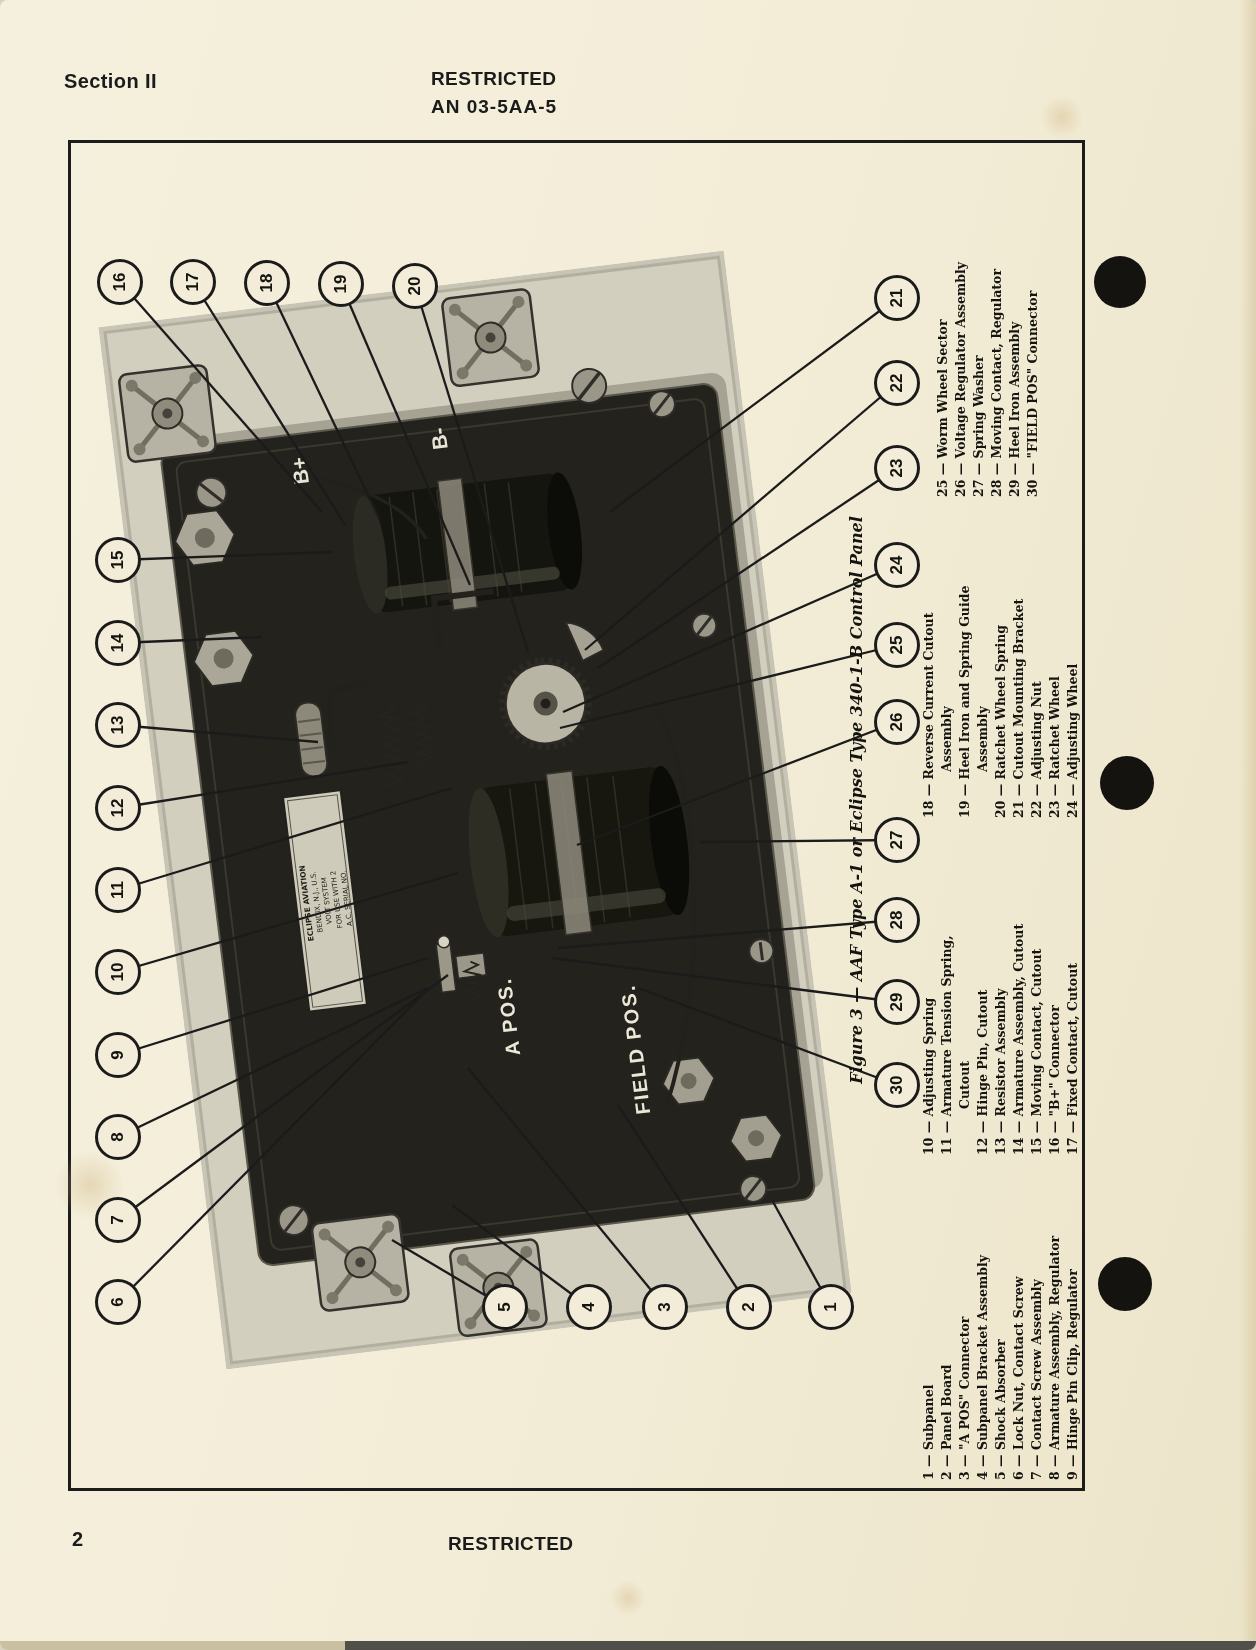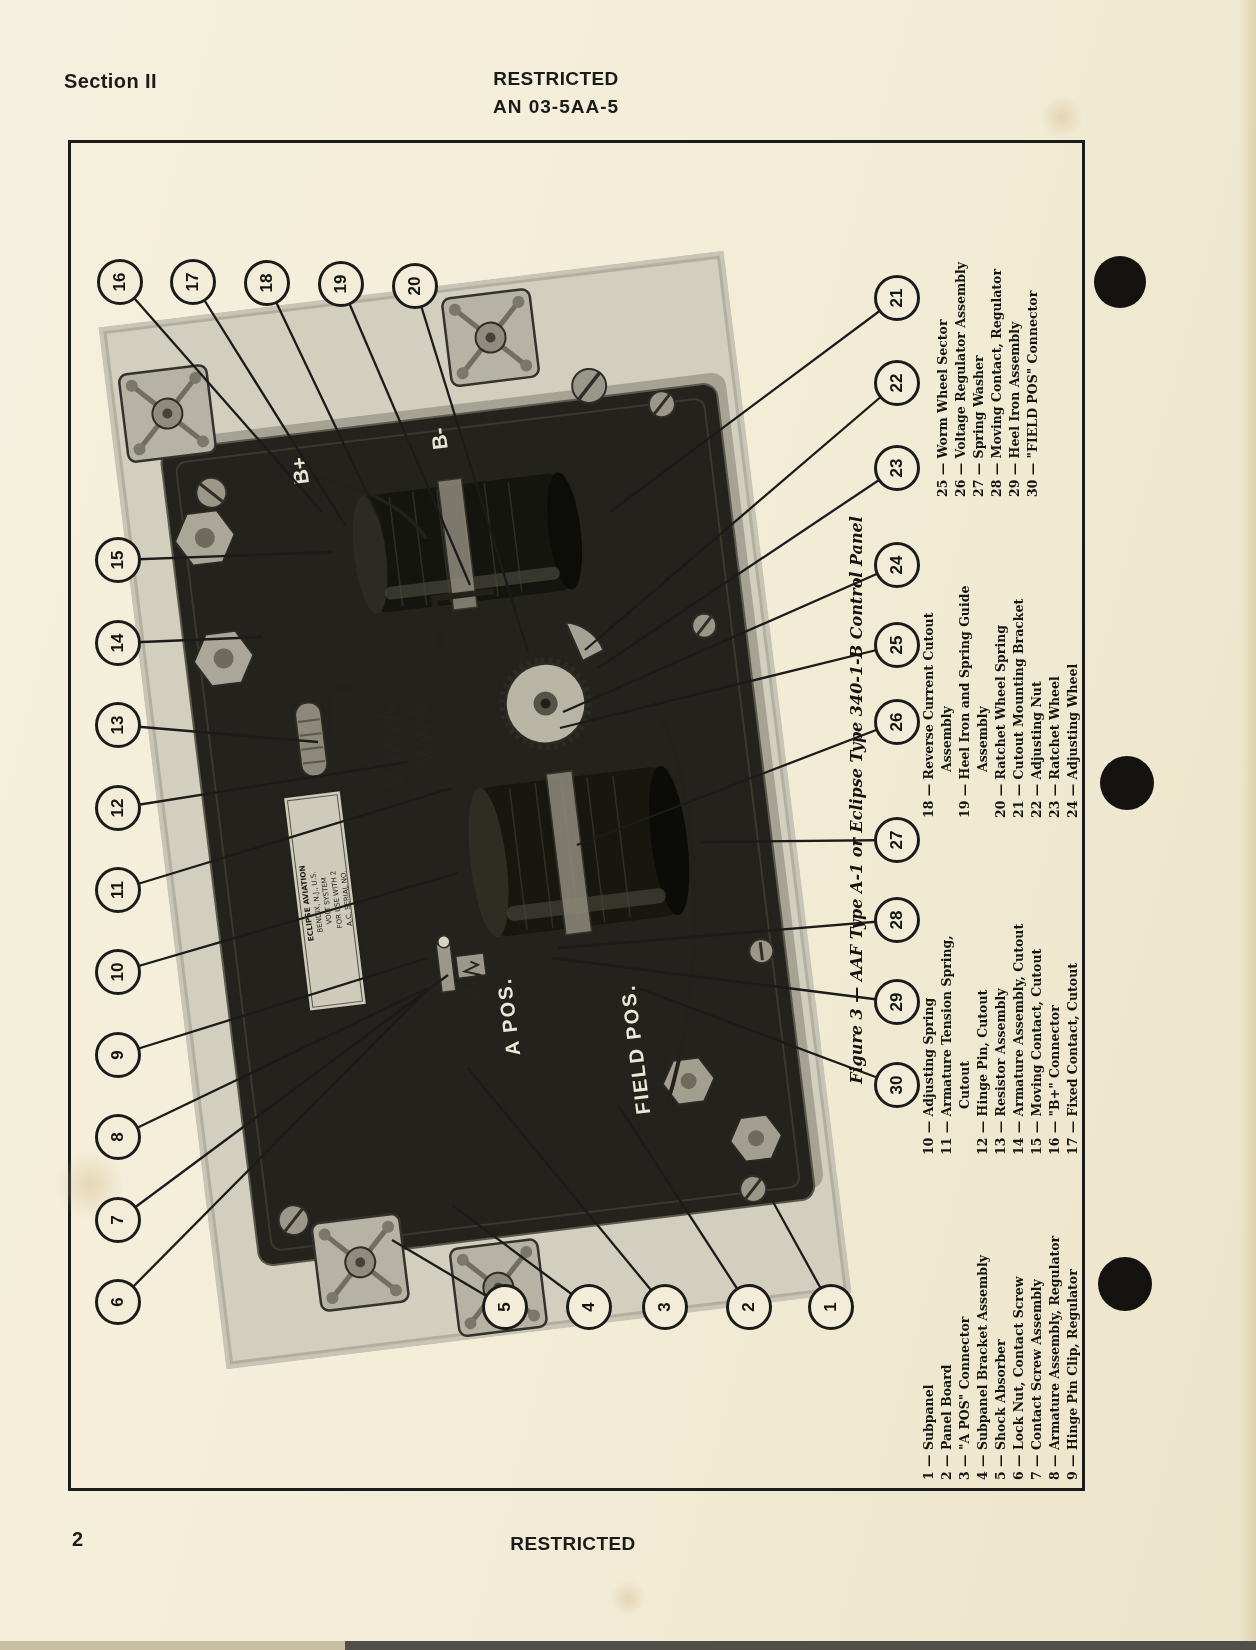--- a/index.html
+++ b/index.html
@@ -1,20 +1,20 @@
 <!DOCTYPE html>
 <html><head>
 <meta charset="utf-8">
 <style>
   html,body{margin:0;padding:0;background:#d8d2bc;}
   #page{position:relative;width:1256px;height:1650px;overflow:hidden;
         background:linear-gradient(105deg,#f5f0dd 0%,#f3edd8 50%,#ece4c9 100%);
-        font-family:"Liberation Sans",sans-serif;color:#1b1b1b;}
+        font-family:"Liberation Sans",sans-serif;color:#1b1b1b;border-radius:8px;}
   .hdr{position:absolute;font-weight:bold;letter-spacing:.4px;z-index:4;}
-  .ctr{text-align:center;}
+  .ctr{}
   #figbox{position:absolute;left:68px;top:140px;width:1011px;height:1345px;
           border:3px solid #1c1c1c;z-index:0;}
   #photo{position:absolute;left:-50px;top:495px;width:1050px;height:630px;
          transform:rotate(-97deg);z-index:1;}
   #overlay{position:absolute;left:0;top:0;width:1256px;height:1650px;z-index:2;pointer-events:none;}
   .callout{position:absolute;width:46px;height:46px;box-sizing:border-box;
            border:3px solid #1b1b1b;border-radius:50%;background:#f2ecd8;
            display:flex;align-items:center;justify-content:center;z-index:3;}
   .callout span{transform:rotate(-90deg);font-weight:bold;font-size:17px;
                 font-family:"Liberation Sans",sans-serif;color:#15140f;}

